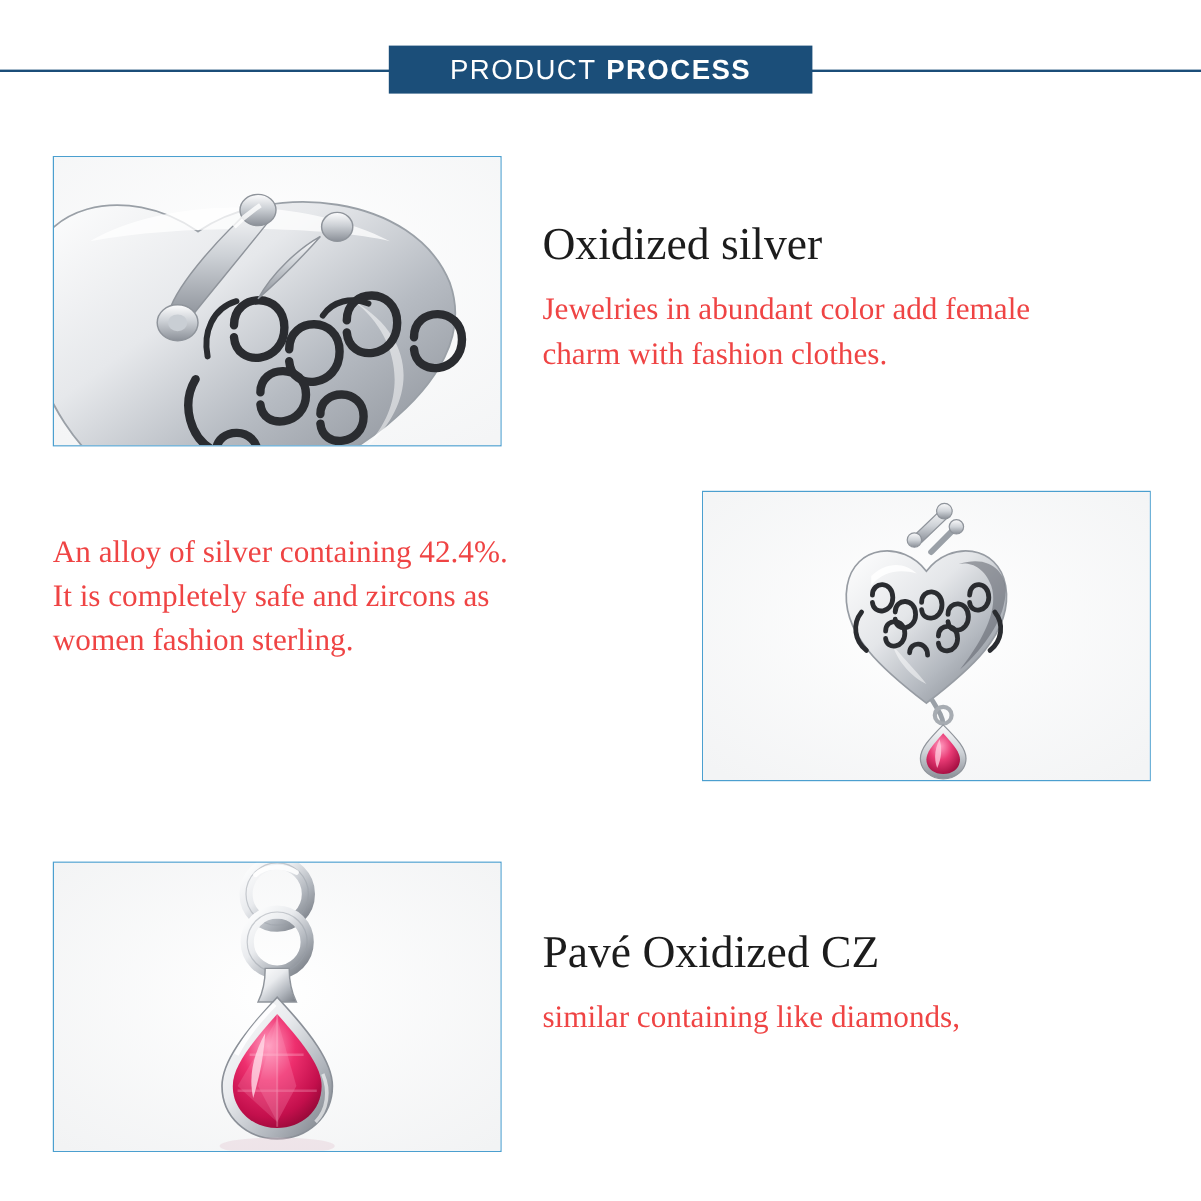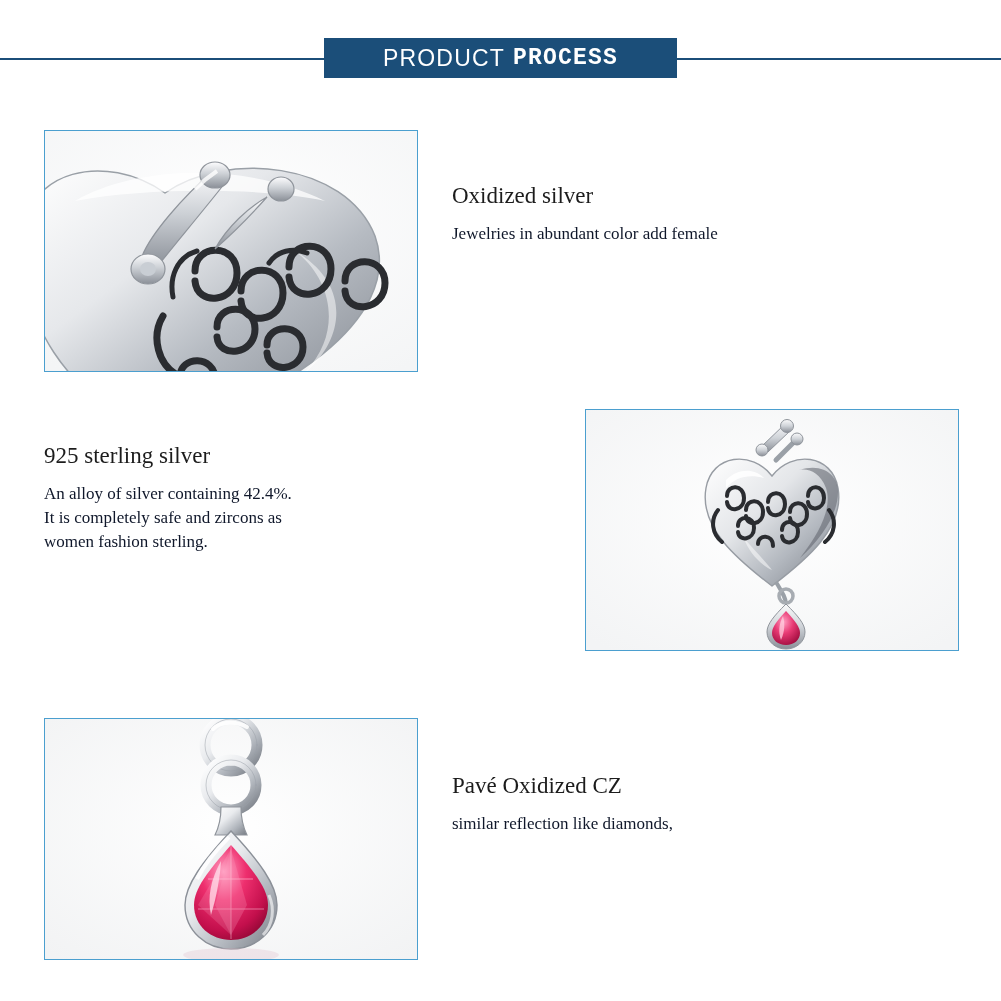--- a/index.html
+++ b/index.html
@@ -45,47 +45,47 @@
     align-items: center;
     justify-content: center;
   }
   .header-tab span {
     font-family: "Liberation Sans", sans-serif;
     color: #ffffff;
     font-size: 23px;
     letter-spacing: 1.2px;
   }
   .header-tab .light { font-weight: 400; }
-  .header-tab .bold  { font-weight: 700; margin-left: 8px; font-family: Liberation Mono, monospace; }
+  .header-tab .bold  { font-weight: 700; margin-left: 8px; }
 
   
   .img-frame {
     position: absolute;
     border: 1px solid #4b9fcf;
     background: #ffffff;
     overflow: hidden;
   }
   .img-frame .inner {
     position: absolute;
     inset: 0;
     background: #fdfdfd;
   }
 
   
   .txt-block { position: absolute; }
   .txt-title {
-    font-size: 23px;
+    font-size: 38px;
     color: #1c1c1c;
     line-height: 1.2;
     margin-bottom: 12px;
     white-space: nowrap;
   }
   .txt-body {
-    font-size: 17px;
-    color: #0f172a;
+    font-size: 26px;
+    color: #ef4444;
     line-height: 1.42;
   }
   .txt-body div { white-space: nowrap; }
 
   
   .art { position: absolute; inset: 0; }
   .art svg { display: block; width: 100%; height: 100%; }
 </style>
 </head>
 <body>
@@ -155,25 +155,25 @@
           </g>
         </svg>
       </div>
     </div>
   </div>
 
   <div class="txt-block" style="left:452px; top:182px; width:520px;">
     <div class="txt-title">Oxidized silver</div>
     <div class="txt-body">
       <div>Jewelries in abundant color add female</div>
+      <div>charm with fashion clothes.</div>
     </div>
   </div>
 
   <div class="txt-block" style="left:44px; top:442px; width:520px;">
-    <div class="txt-title">925 sterling silver</div>
     <div class="txt-body">
       <div>An alloy of silver containing 42.4%.</div>
       <div>It is completely safe and zircons as</div>
       <div>women fashion sterling.</div>
     </div>
   </div>
 
   <div class="img-frame" style="left:585px; top:409px; width:372px; height:240px;">
     <div class="inner">
       <div class="art">
@@ -303,17 +303,17 @@
 
           <ellipse cx="186" cy="236" rx="48" ry="7" fill="#e3c4cf" opacity="0.35"></ellipse>
         </svg>
       </div>
     </div>
   </div>
 
   <div class="txt-block" style="left:452px; top:772px; width:530px;">
     <div class="txt-title">Pavé Oxidized CZ</div>
     <div class="txt-body">
-      <div>similar reflection like diamonds,</div>
+      <div>similar containing like diamonds,</div>
     </div>
   </div>
 
 </div>
 
 </body></html>

